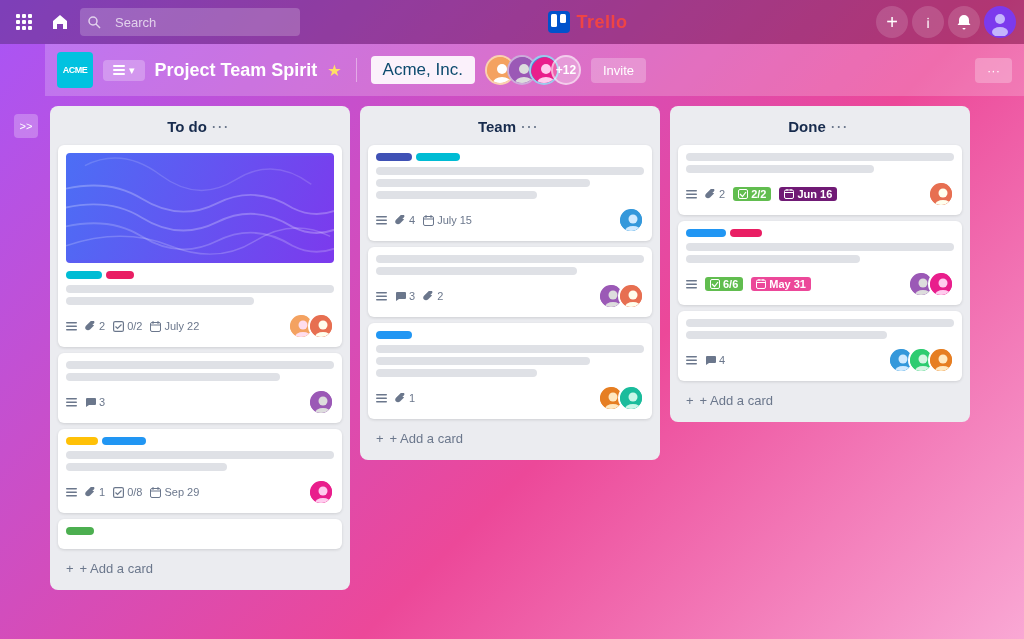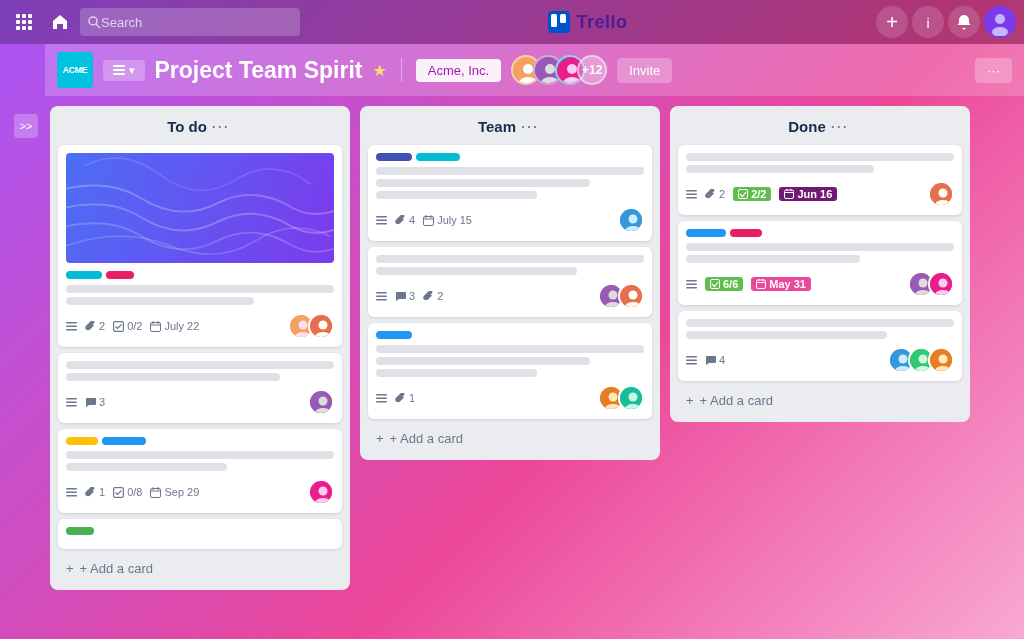--- a/index.html
+++ b/index.html
@@ -28,21 +28,21 @@
       flex-shrink: 0;
     }
     .nav-search {
       flex: 1;
       max-width: 220px;
       height: 28px;
       background: rgba(255,255,255,0.2);
       border-radius: 4px;
       display: flex; align-items: center;
       padding: 0 8px;
-      gap: 0;
+      gap: 14px;
       color: rgba(255,255,255,0.8);
       font-size: 13px;
     }
     .nav-right {
       display: flex; align-items: center; gap: 4px;
     }
     .nav-icon-btn {
       width: 32px; height: 32px;
       border-radius: 50%;
       display: flex; align-items: center; justify-content: center;
@@ -77,41 +77,41 @@
       background: rgba(255,255,255,0.25);
       border: none;
       border-radius: 4px;
       color: white;
       padding: 4px 10px;
       font-size: 13px;
       cursor: pointer;
       display: flex; align-items: center; gap: 4px;
     }
     .board-title {
-      font-size: 23px;
+      font-size: 18px;
       font-weight: 700;
       color: white;
     }
     .board-star {
       color: #FFE066;
       font-size: 16px;
       cursor: pointer;
     }
     .board-divider {
       width: 1px; height: 24px;
       background: rgba(255,255,255,0.4);
       margin: 0 4px;
     }
     .board-workspace-btn {
       background: rgba(255,255,255,0.9);
       border: none;
       border-radius: 4px;
-      color: #a21caf;
+      color: #0c4a6e;
       padding: 4px 12px;
-      font-size: 13px;
+      font-size: 17px;
       cursor: pointer;
       font-weight: 500;
     }
     .board-avatars {
       display: flex; align-items: center;
     }
     .b-avatar {
       width: 30px; height: 30px;
       border-radius: 50%;
       margin-left: -8px;
@@ -332,21 +332,21 @@
     </svg>
     <span style="color:rgba(255,255,255,0.7);font-size:13px;">Search</span>
   </div>
 
   <div style="flex:1; display:flex; align-items:center; justify-content:center; gap:6px;">
     <svg width="22" height="22" viewBox="0 0 22 22" fill="none">
       <rect width="22" height="22" rx="4" fill="#0052CC"></rect>
       <rect x="3" y="3" width="6" height="13" rx="1.5" fill="white"></rect>
       <rect x="12" y="3" width="6" height="9" rx="1.5" fill="white"></rect>
     </svg>
-    <span style="color:#4c1d95; font-size:18px; font-weight:700; letter-spacing:0.5px;">Trello</span>
+    <span style="color:#ef4444; font-size:18px; font-weight:700; letter-spacing:0.5px;">Trello</span>
   </div>
 
   <div class="nav-right">
     <div class="nav-icon-btn" style="font-size:20px; font-weight:300;">+</div>
     <div class="nav-icon-btn" style="font-size:14px;">ℹ</div>
     <div class="nav-icon-btn">
       <svg width="16" height="16" viewBox="0 0 16 16" fill="white">
         <path d="M8 1a5 5 0 0 0-5 5v3l-1.5 2h13L13 9V6a5 5 0 0 0-5-5z"></path>
         <path d="M6.5 14a1.5 1.5 0 0 0 3 0"></path>
       </svg>

